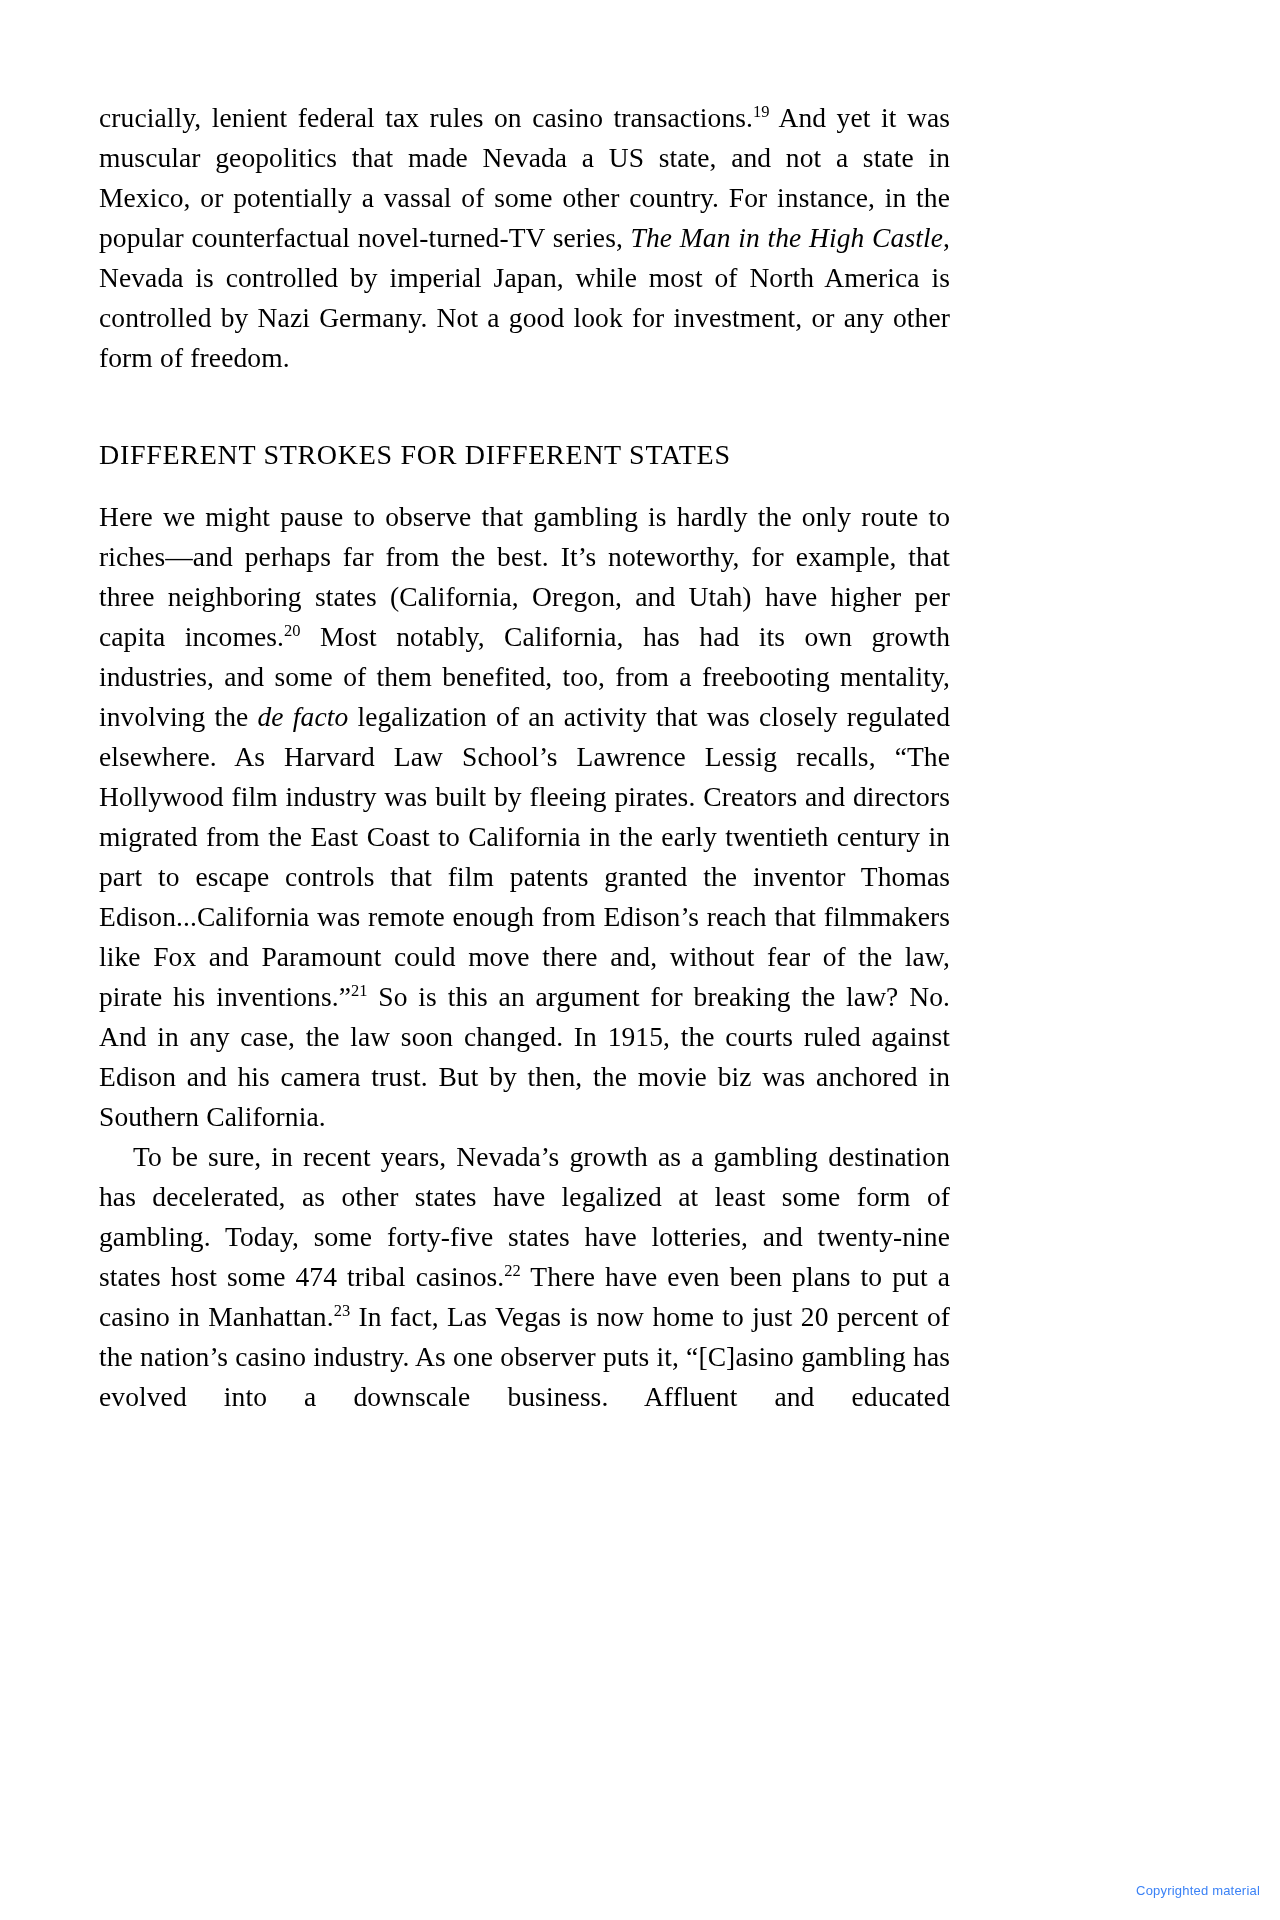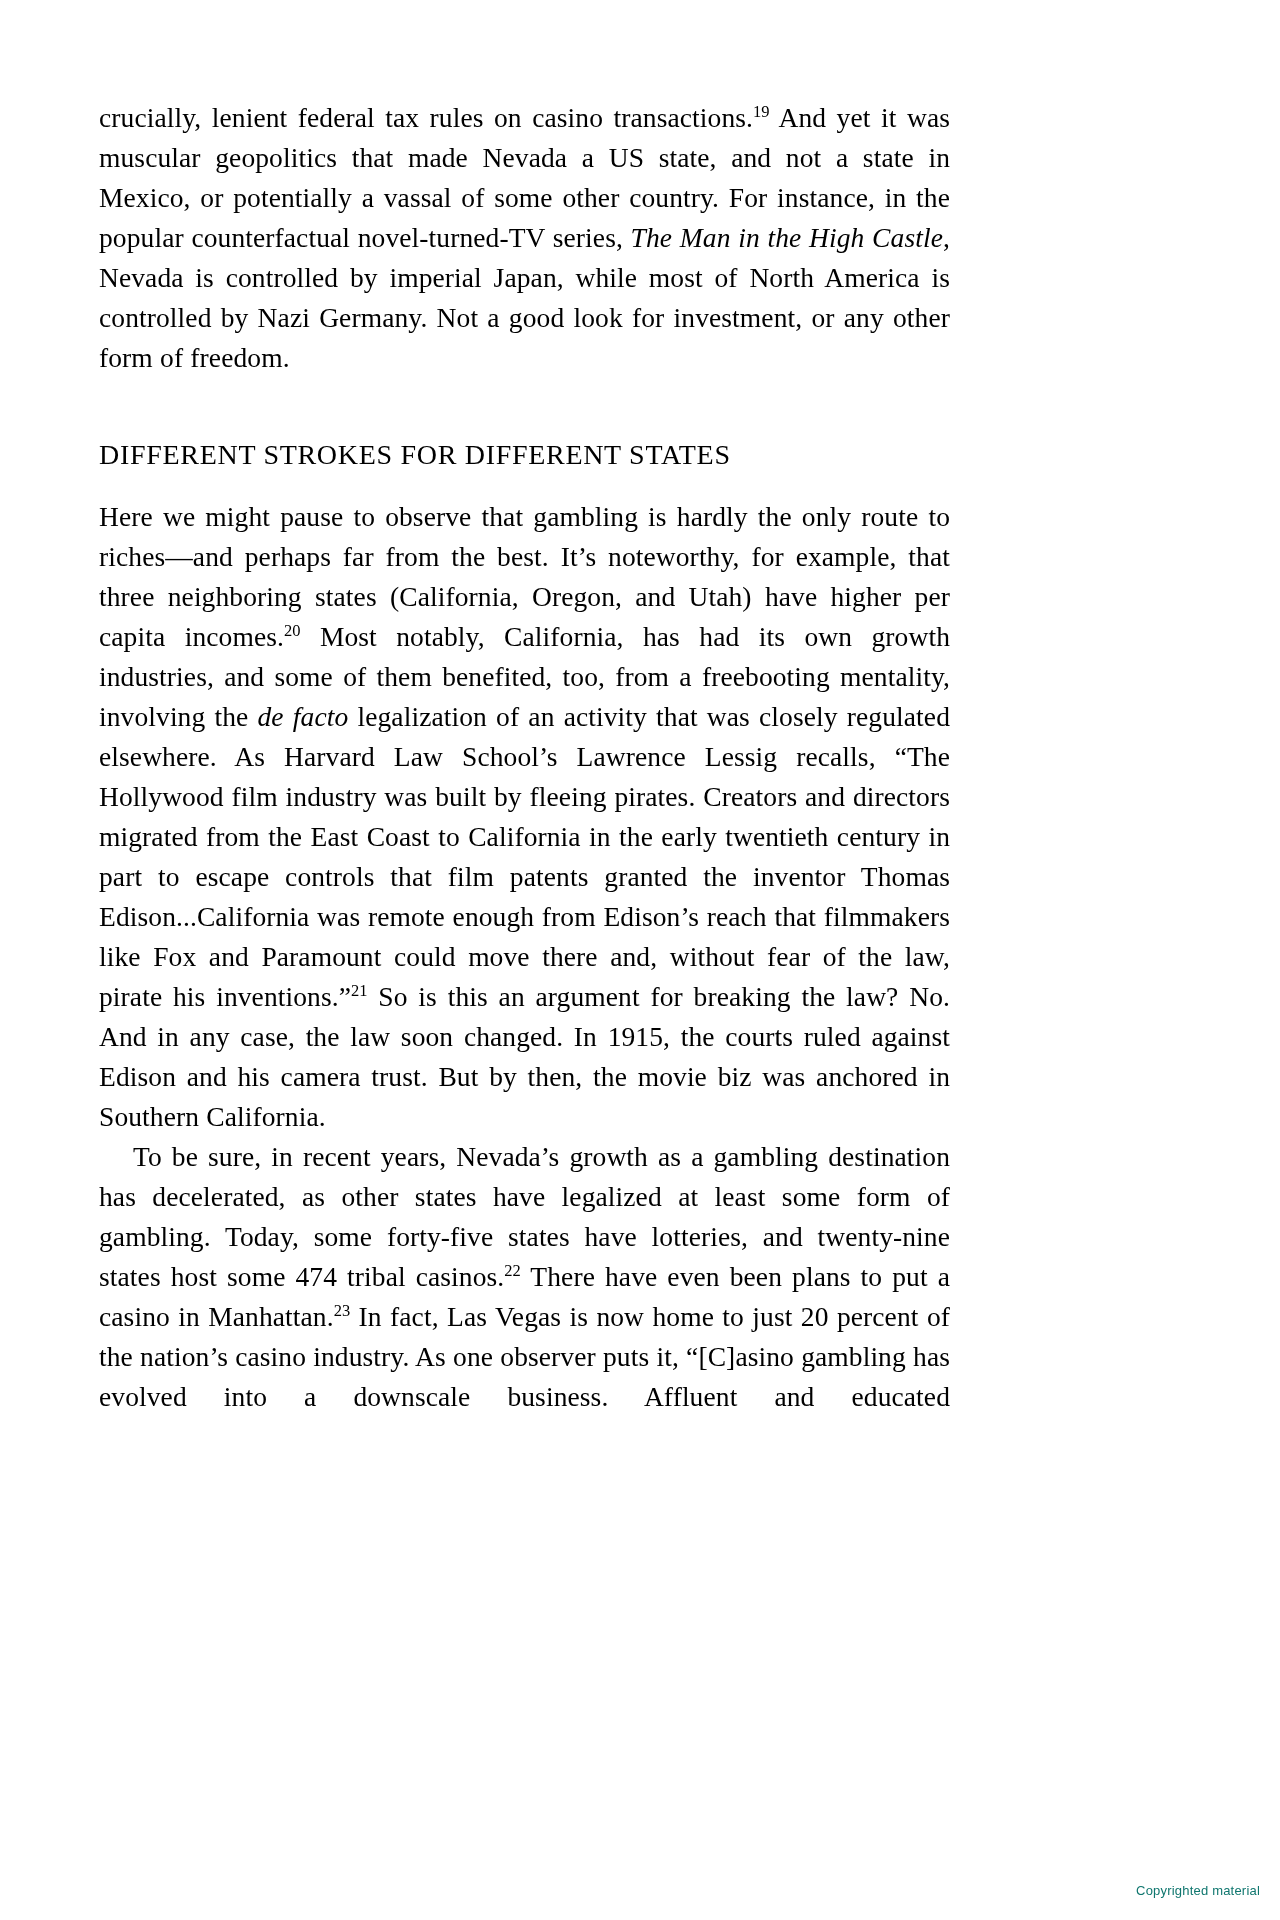--- a/index.html
+++ b/index.html
@@ -76,21 +76,21 @@
     vertical-align: 0.62em;
     letter-spacing: 0;
   }
 
   .copyright {
     position: absolute;
     right: 20px;
     bottom: 22px;
     font-family: "Liberation Sans", "DejaVu Sans", sans-serif;
     font-size: 13px;
-    color: #0f766e;
+    color: #3b82f6;
     letter-spacing: 0.2px;
     white-space: nowrap;
   }
 </style>
 </head>
 <body>
 
 <div class="page">
 
   <div class="textblock">

